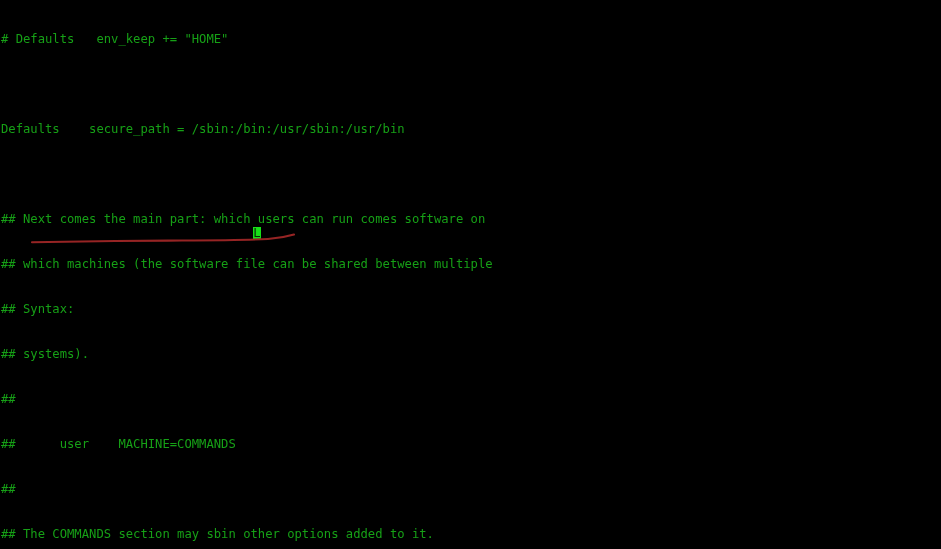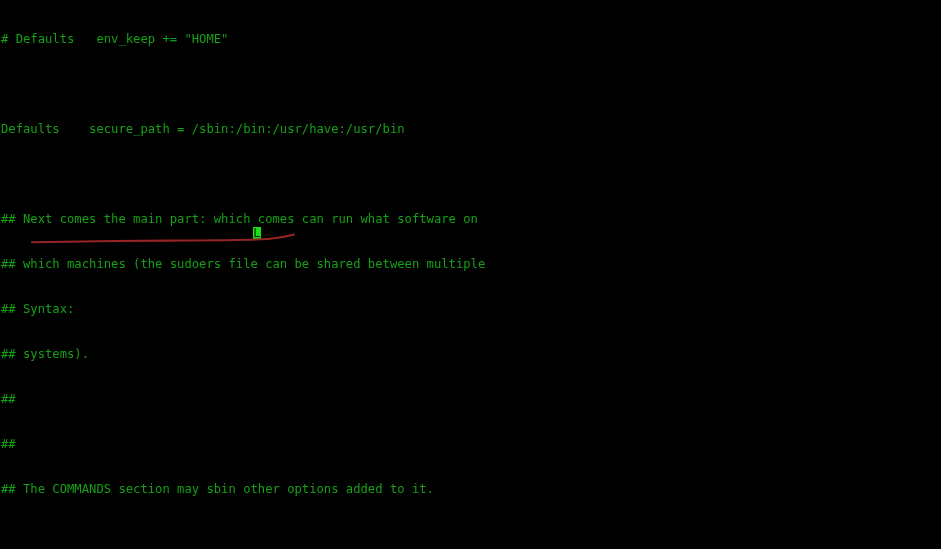--- a/index.html
+++ b/index.html
@@ -78,27 +78,28 @@
   }
 </style>
 </head>
 <body>
 
 <div id="terminal">
 
   <div class="buffer">
     <div class="line"># Defaults   env_keep += "HOME"</div>
     <div class="line">&nbsp;</div>
-    <div class="line">Defaults    secure_path = /sbin:/bin:/usr/have:/usr/bin</div>
+    <div class="line">Defaults    secure_path = /sbin:/bin:/usr/sbin:/usr/bin</div>
     <div class="line">&nbsp;</div>
-    <div class="line">## Next comes the main part: which comes can run what software on</div>
-    <div class="line">## which machines (the sudoers file can be shared between multiple</div>
+    <div class="line">## Next comes the main part: which users can run comes software on</div>
+    <div class="line">## which machines (the software file can be shared between multiple</div>
     <div class="line">## Syntax:</div>
     <div class="line">## systems).</div>
     <div class="line">##</div>
+    <div class="line">##      user    MACHINE=COMMANDS</div>
     <div class="line">##</div>
     <div class="line">## The COMMANDS section may sbin other options added to it.</div>
     
     
     
     
     
     
     
     

